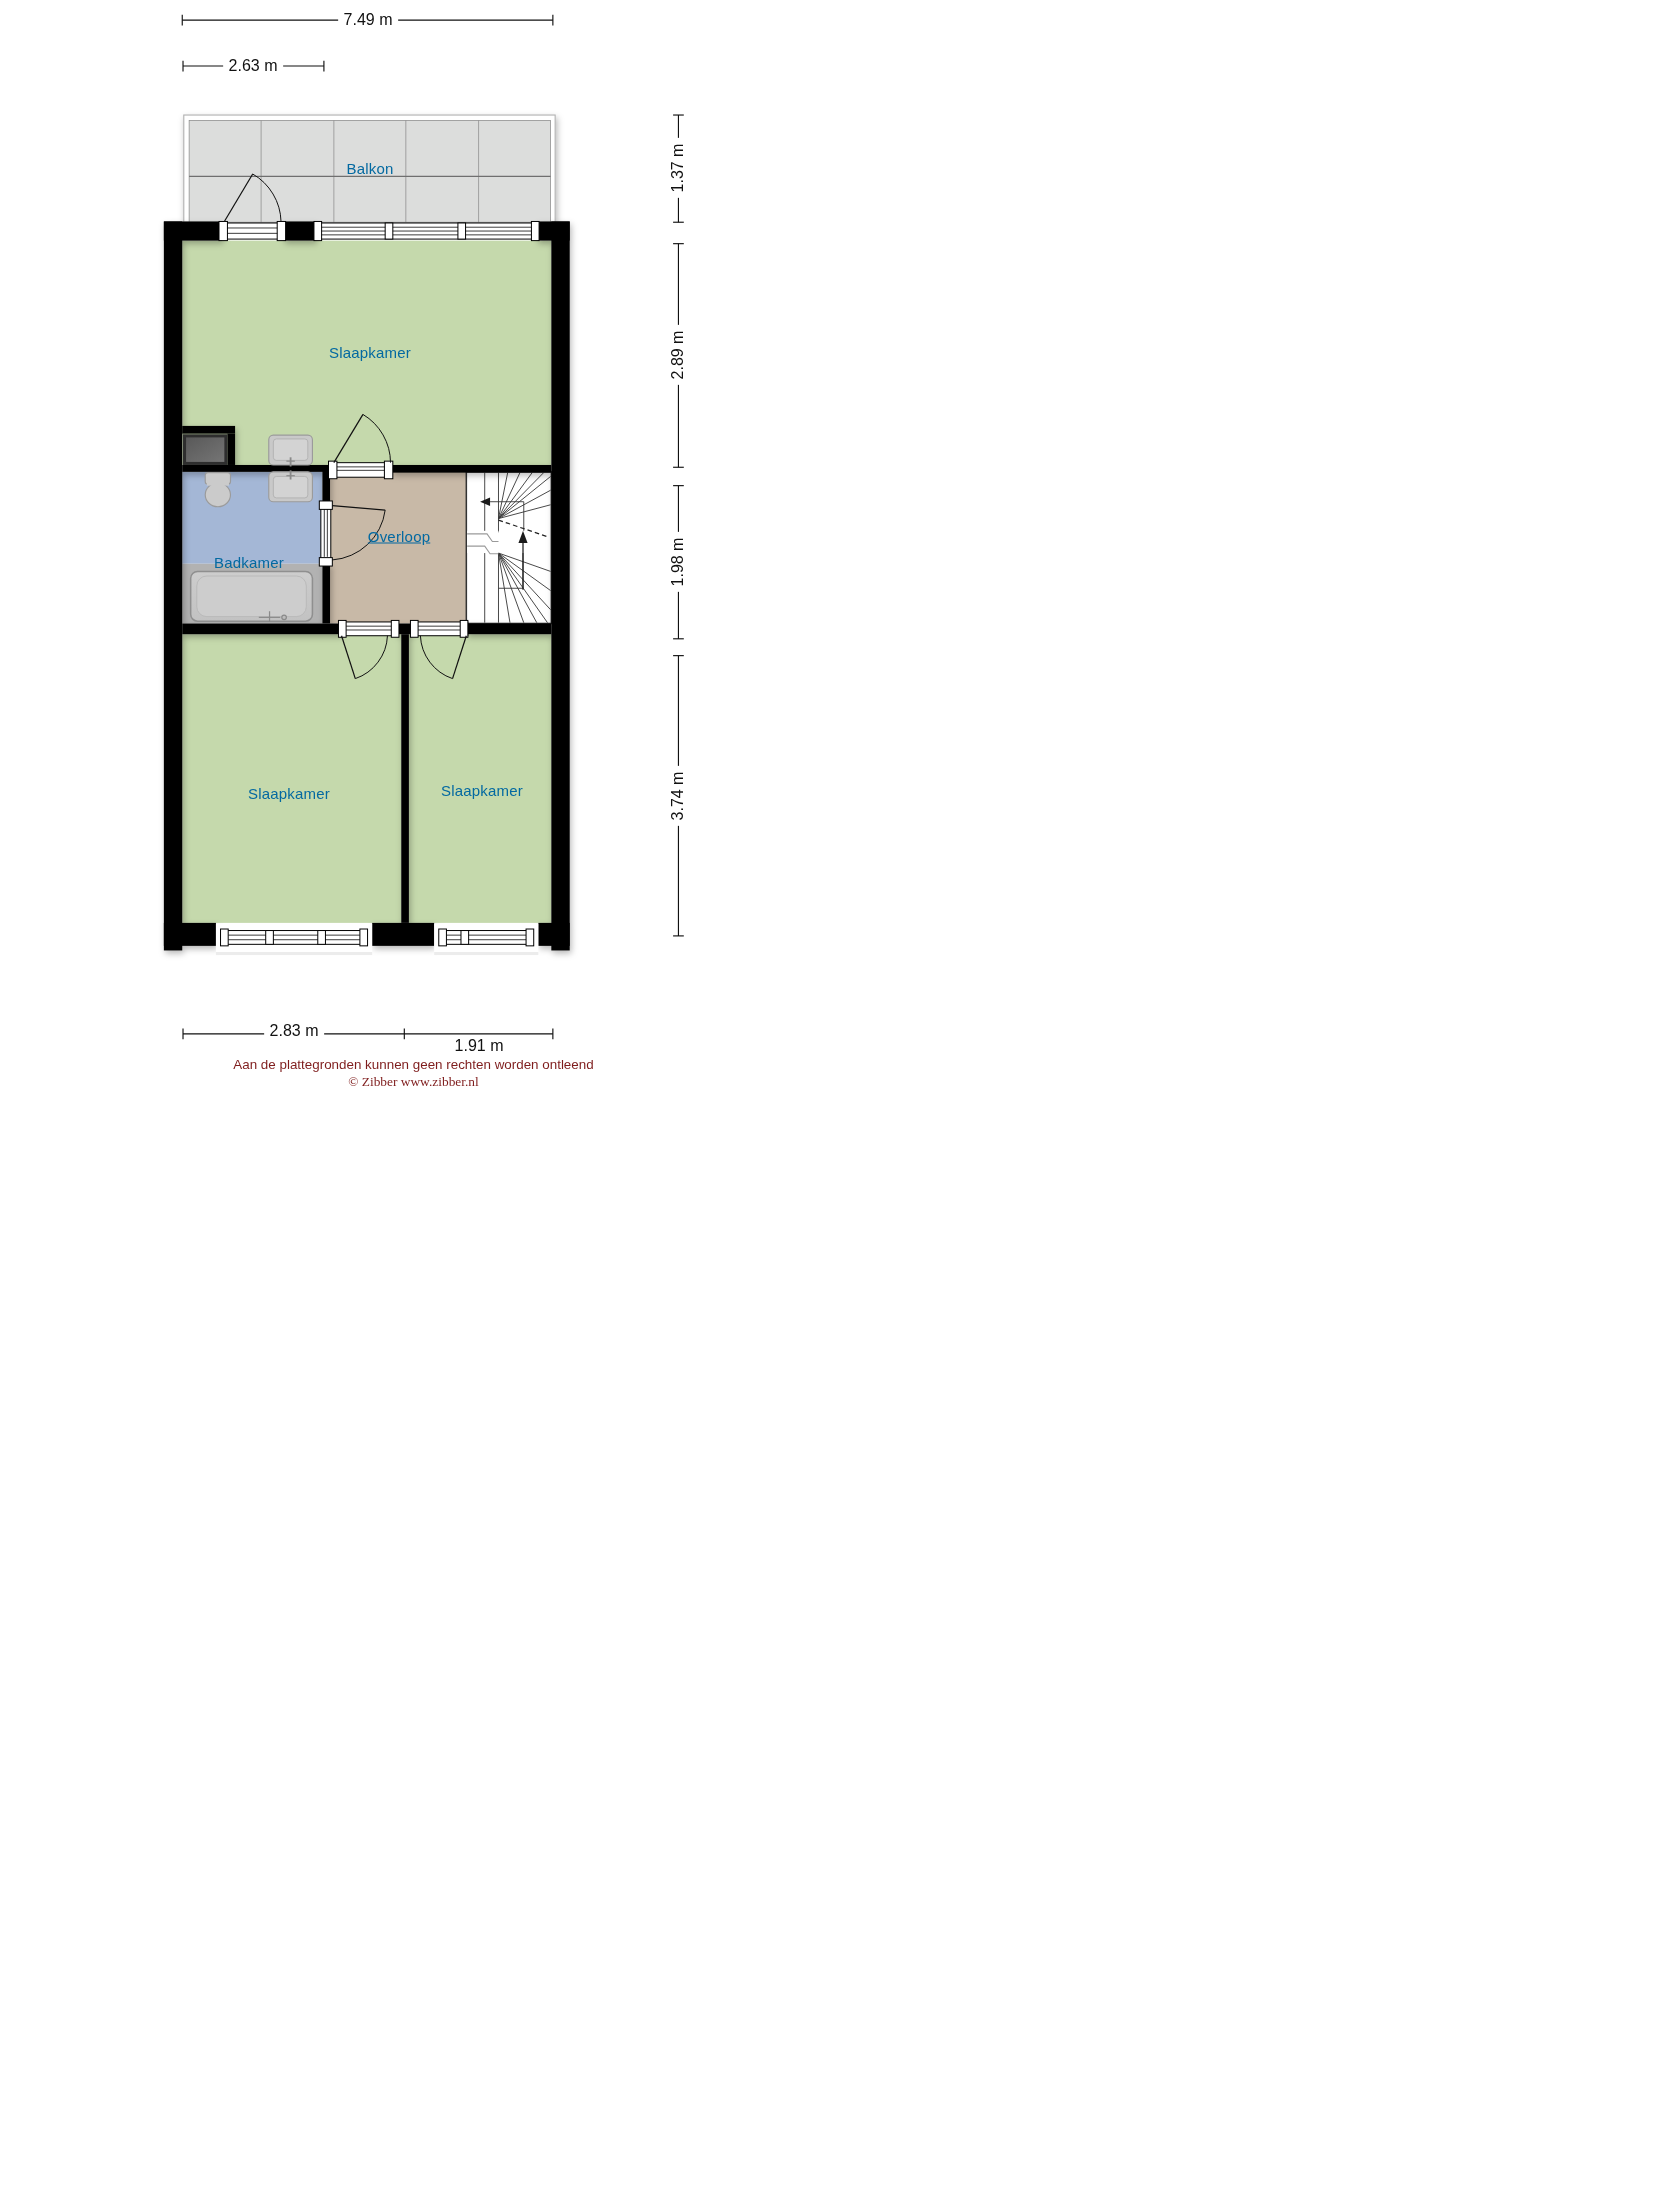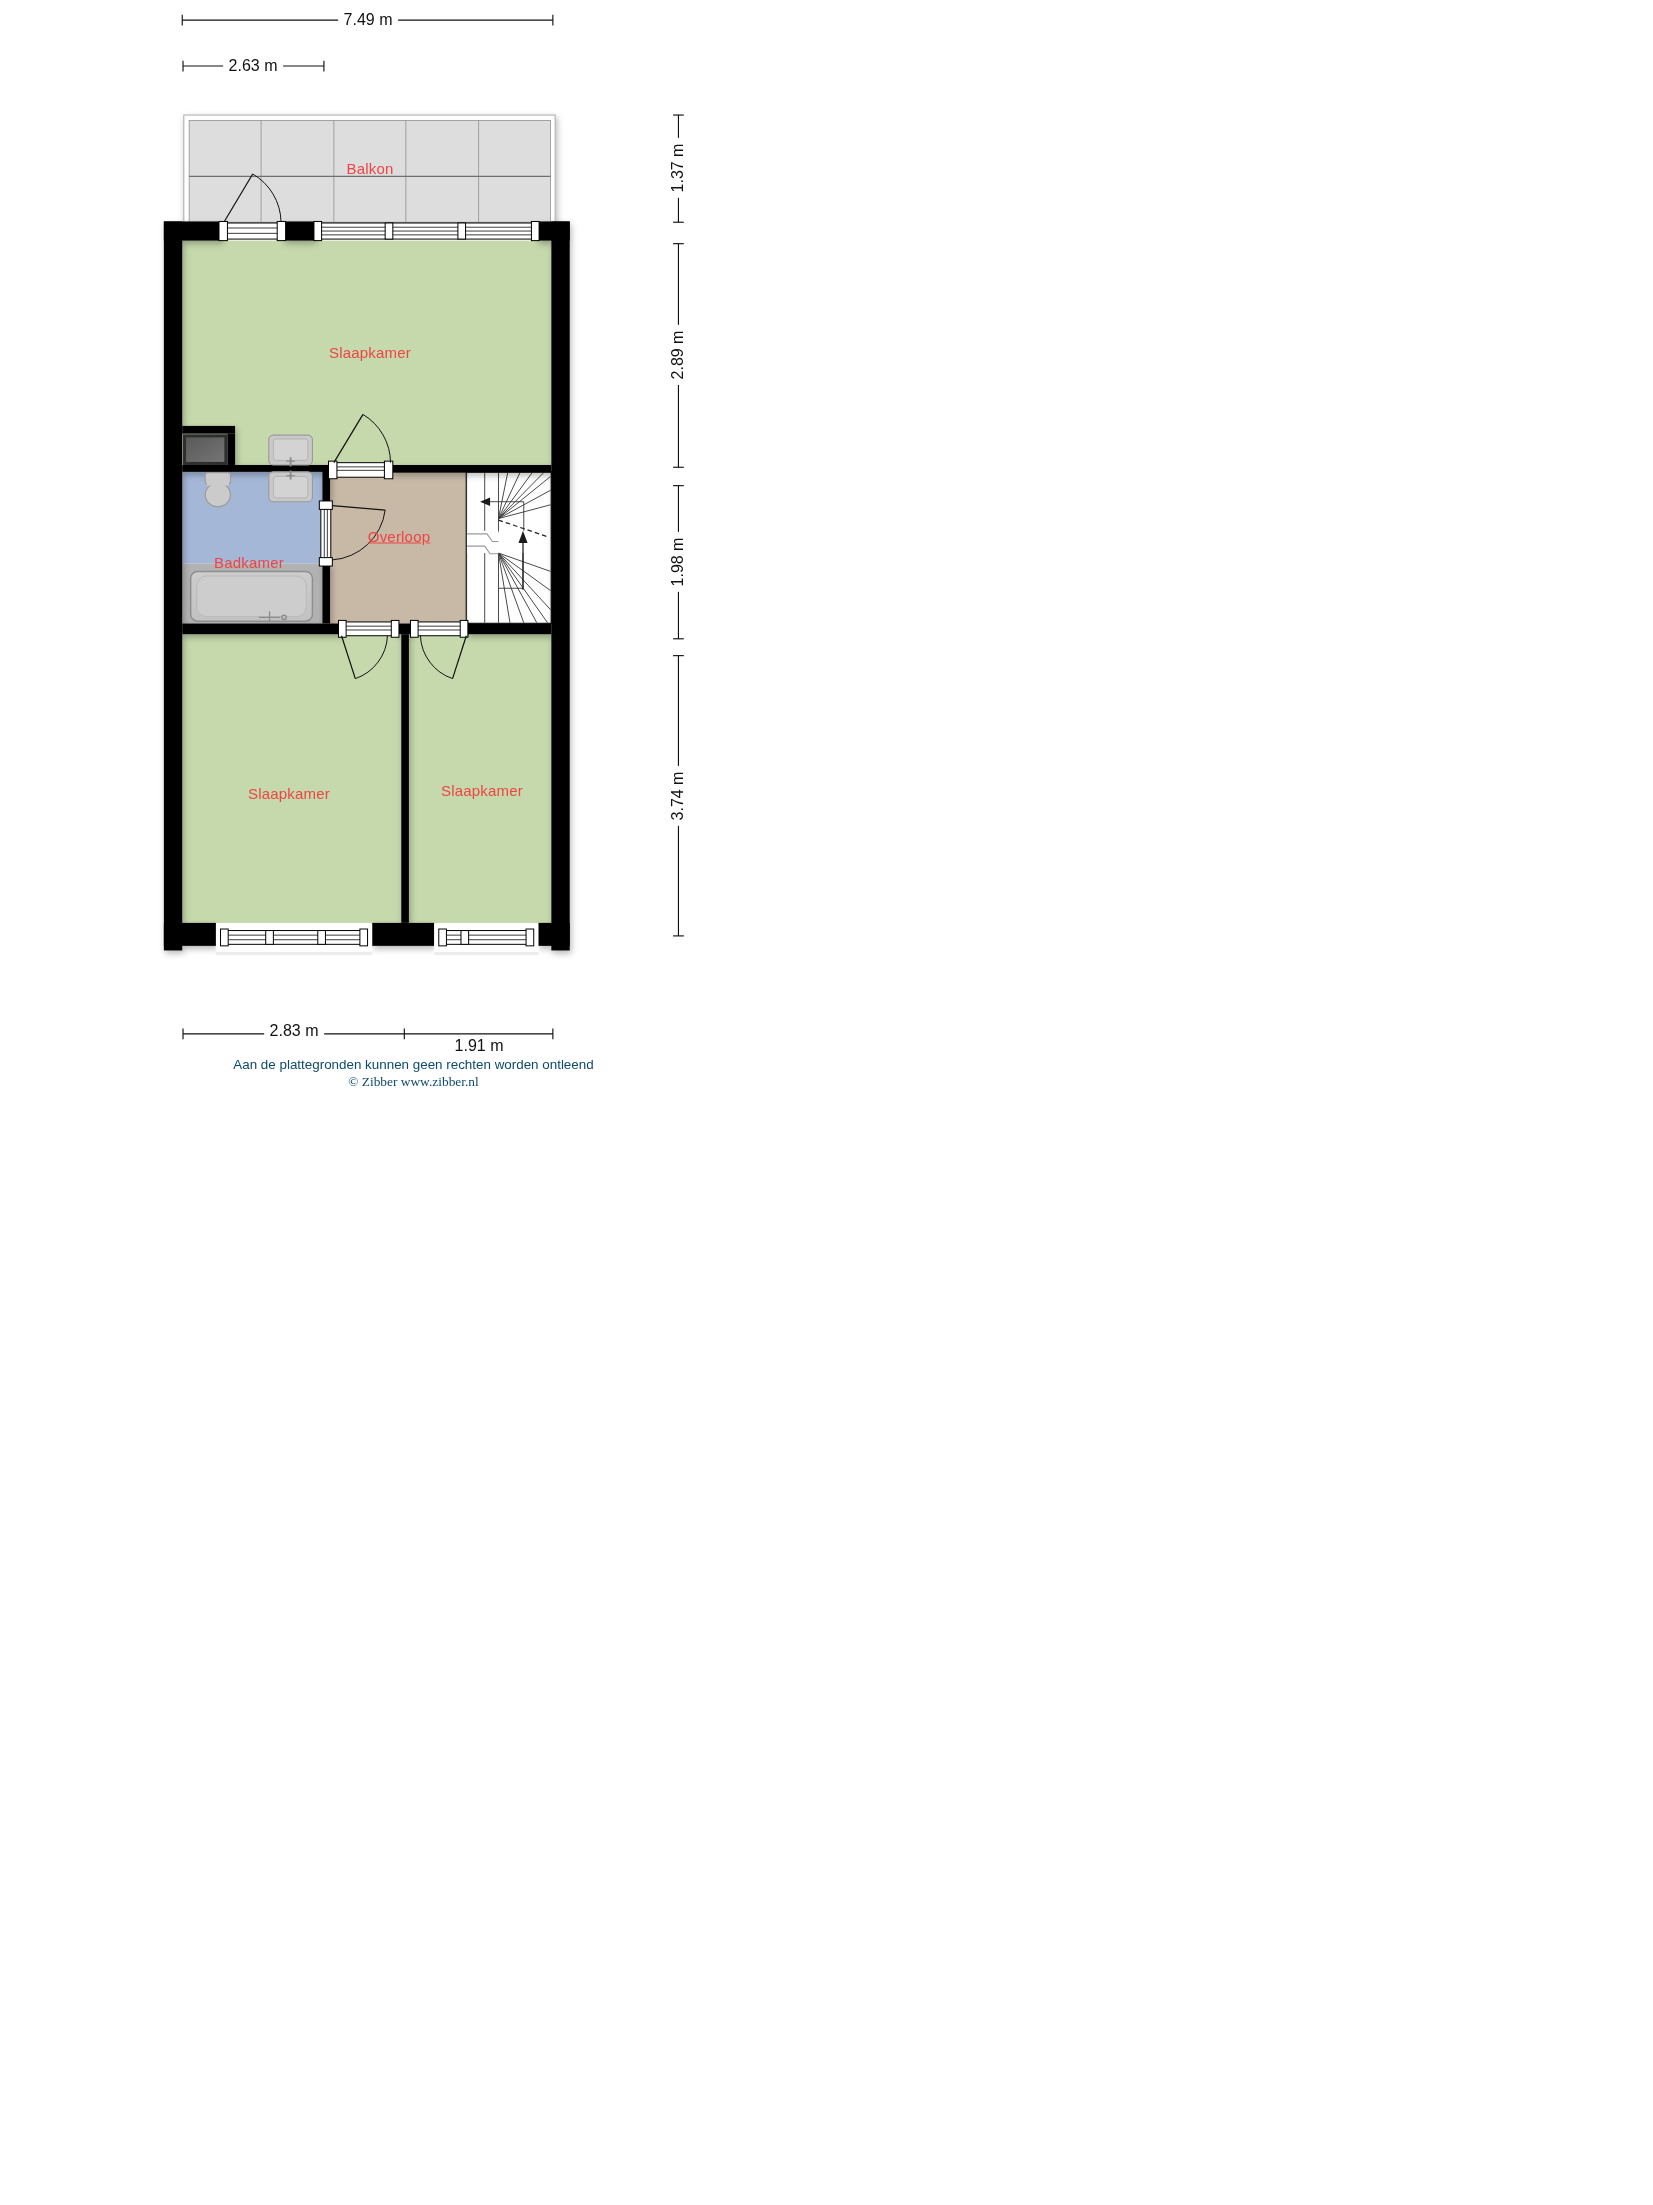--- a/index.html
+++ b/index.html
@@ -1,23 +1,23 @@
 <!DOCTYPE html>
 <html style="font-size:12.3px"><head>
 <meta charset="utf-8">
 <style>
   html,body{margin:0;padding:0;background:#ffffff;}
   body{font-family:"Liberation Sans", sans-serif;}
   .page{position:relative;width:827px;height:1103px;background:#fff;overflow:hidden;}
   .plan-svg{position:absolute;left:0;top:0;}
-  .label{position:absolute;transform:translate(-50%,-50%);color:#ef4444;white-space:nowrap;}
+  .label{position:absolute;transform:translate(-50%,-50%);color:#0369a1;white-space:nowrap;}
   .room-label{font-size:15px;letter-spacing:0.2px;}
   .dim-label{font-size:16px;background:#fff;padding:0 5.4px;color:#111;}
   .dim-label.vert{transform:translate(-50%,-50%) rotate(-90deg);padding:0 5.4px;}
-  .footer-line{position:absolute;left:0;width:100%;text-align:center;font-size:13.4px;color:#0c4a6e;}
+  .footer-line{position:absolute;left:0;width:100%;text-align:center;font-size:13.4px;color:#7f1d1d;}
 </style>
 </head>
 <body>
 
 <div class="page">
 
 <svg class="plan-svg" width="827" height="1103" viewBox="0 0 1080 1440">
   <defs>
     <filter id="dshadow" x="-10%" y="-10%" width="130%" height="130%">
       <feDropShadow dx="2" dy="4" stdDeviation="4" flood-color="#000" flood-opacity="0.28"></feDropShadow>

